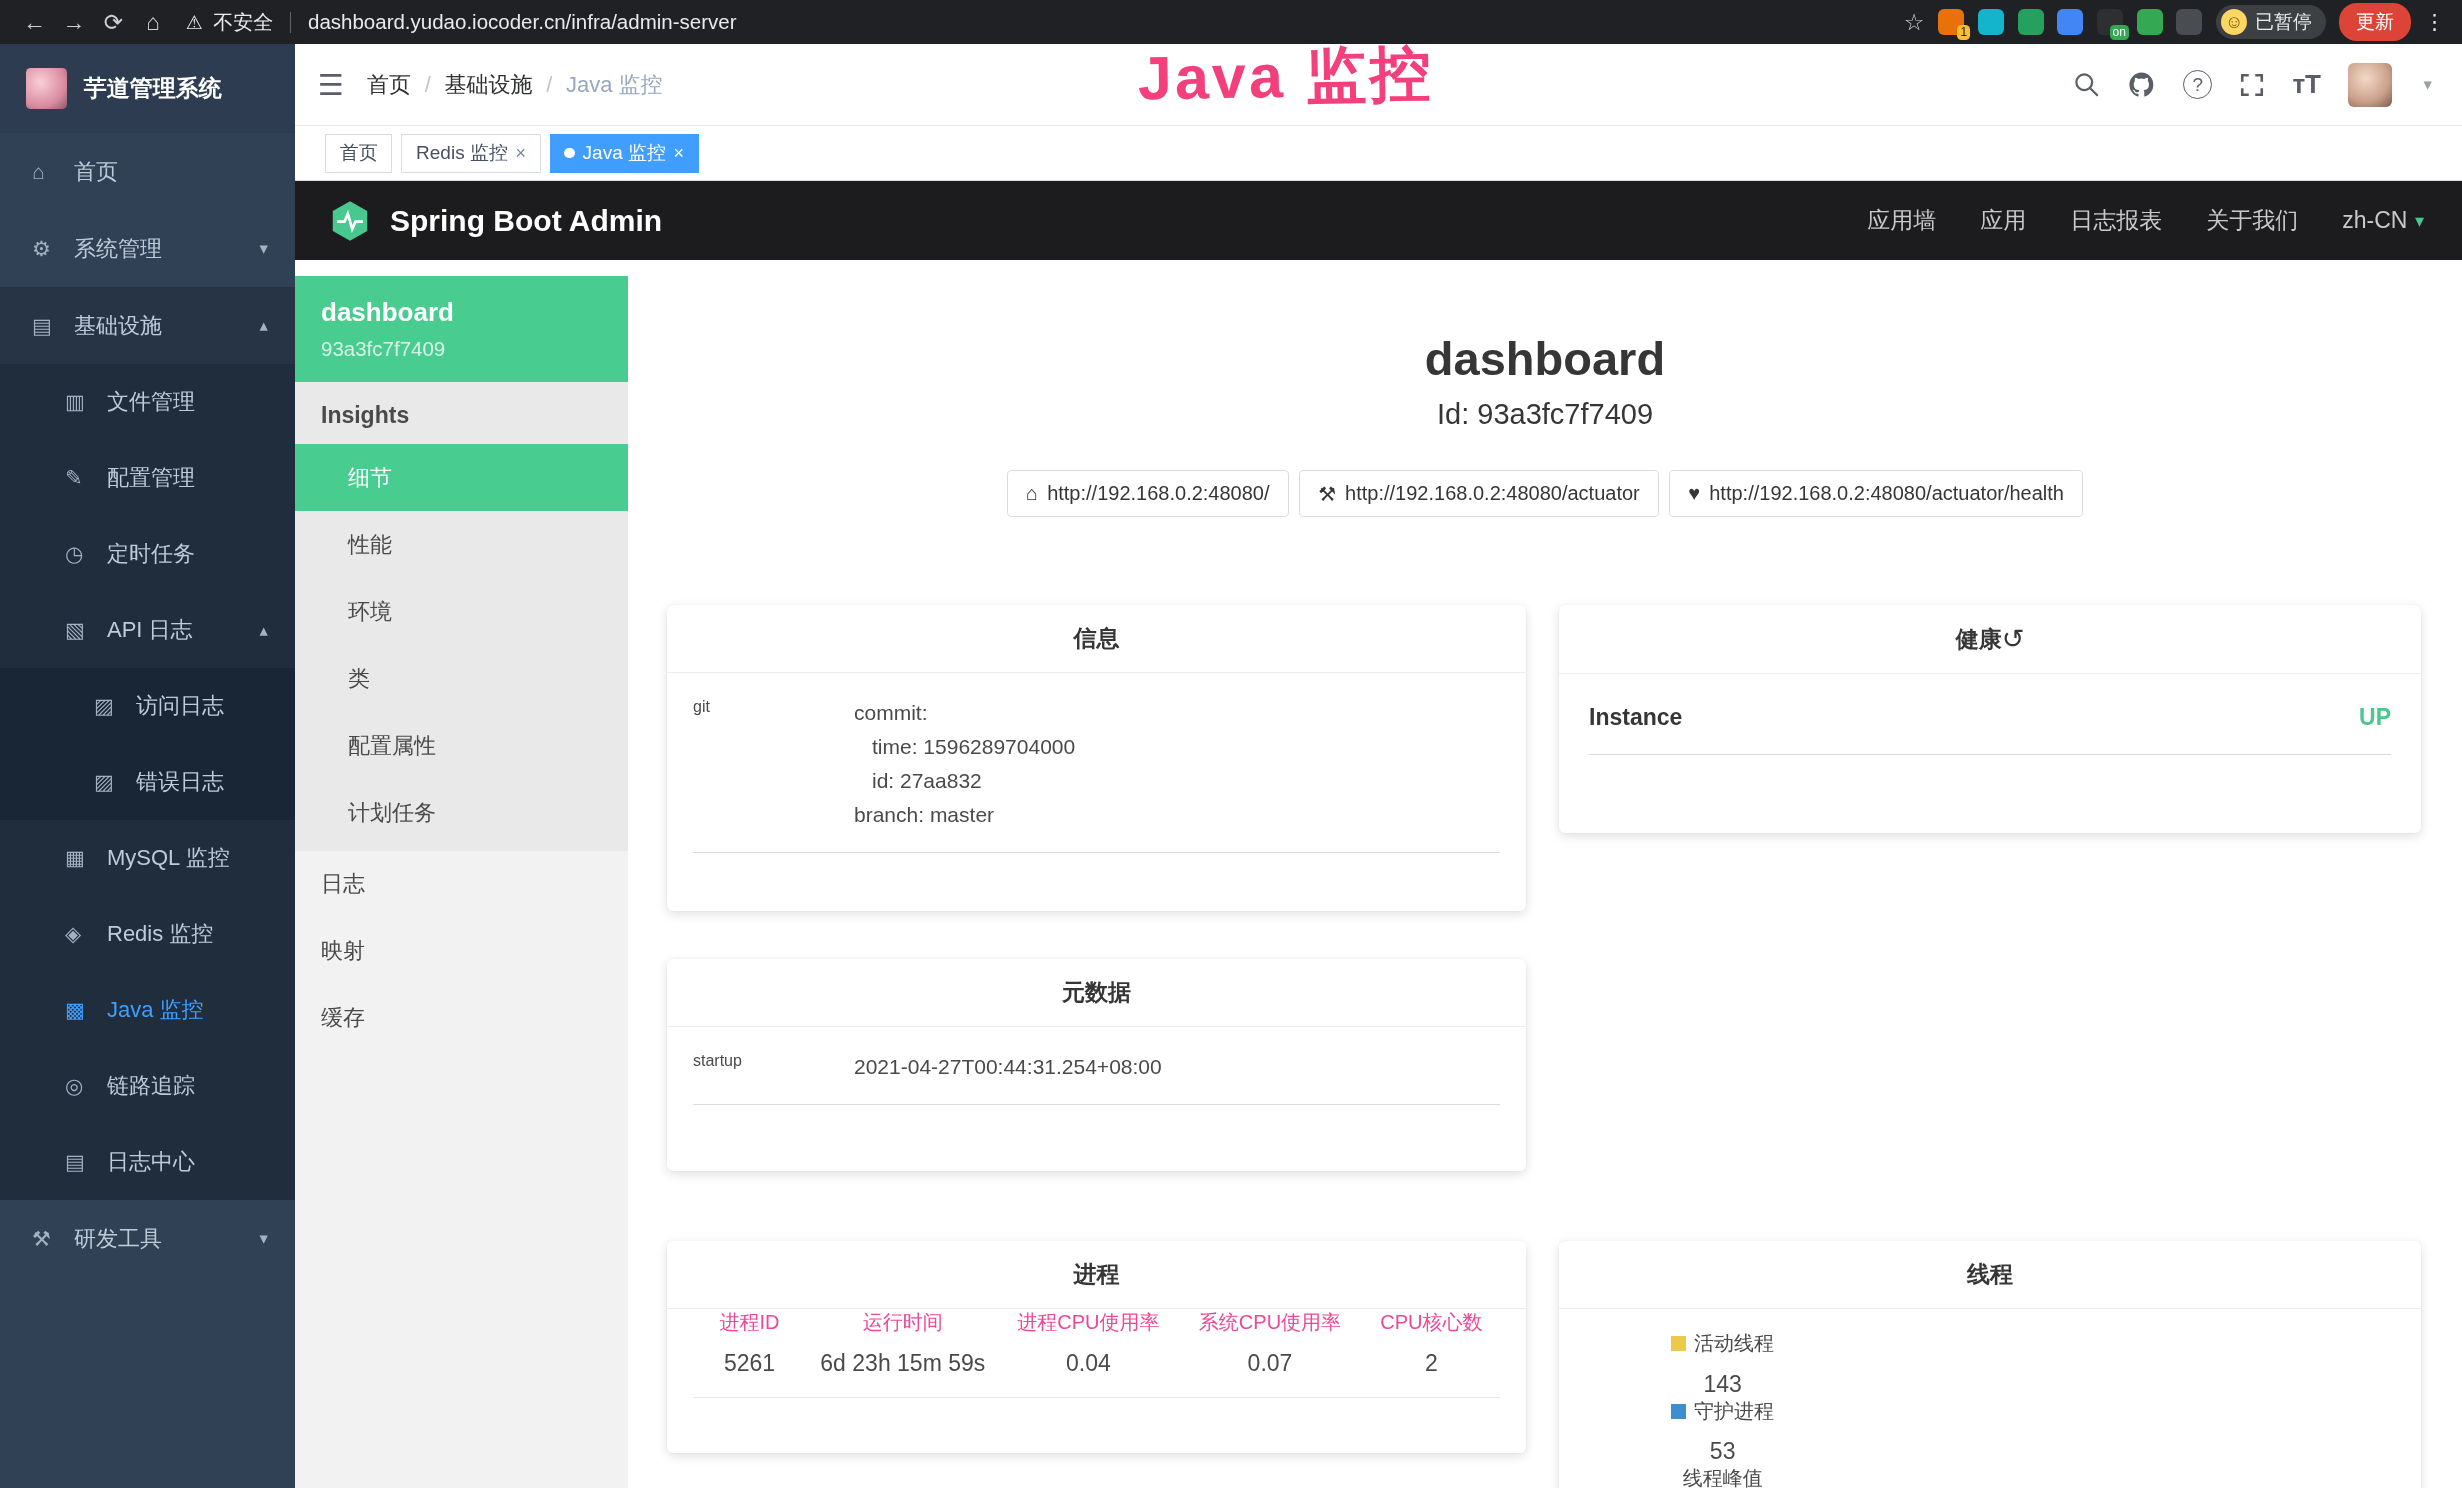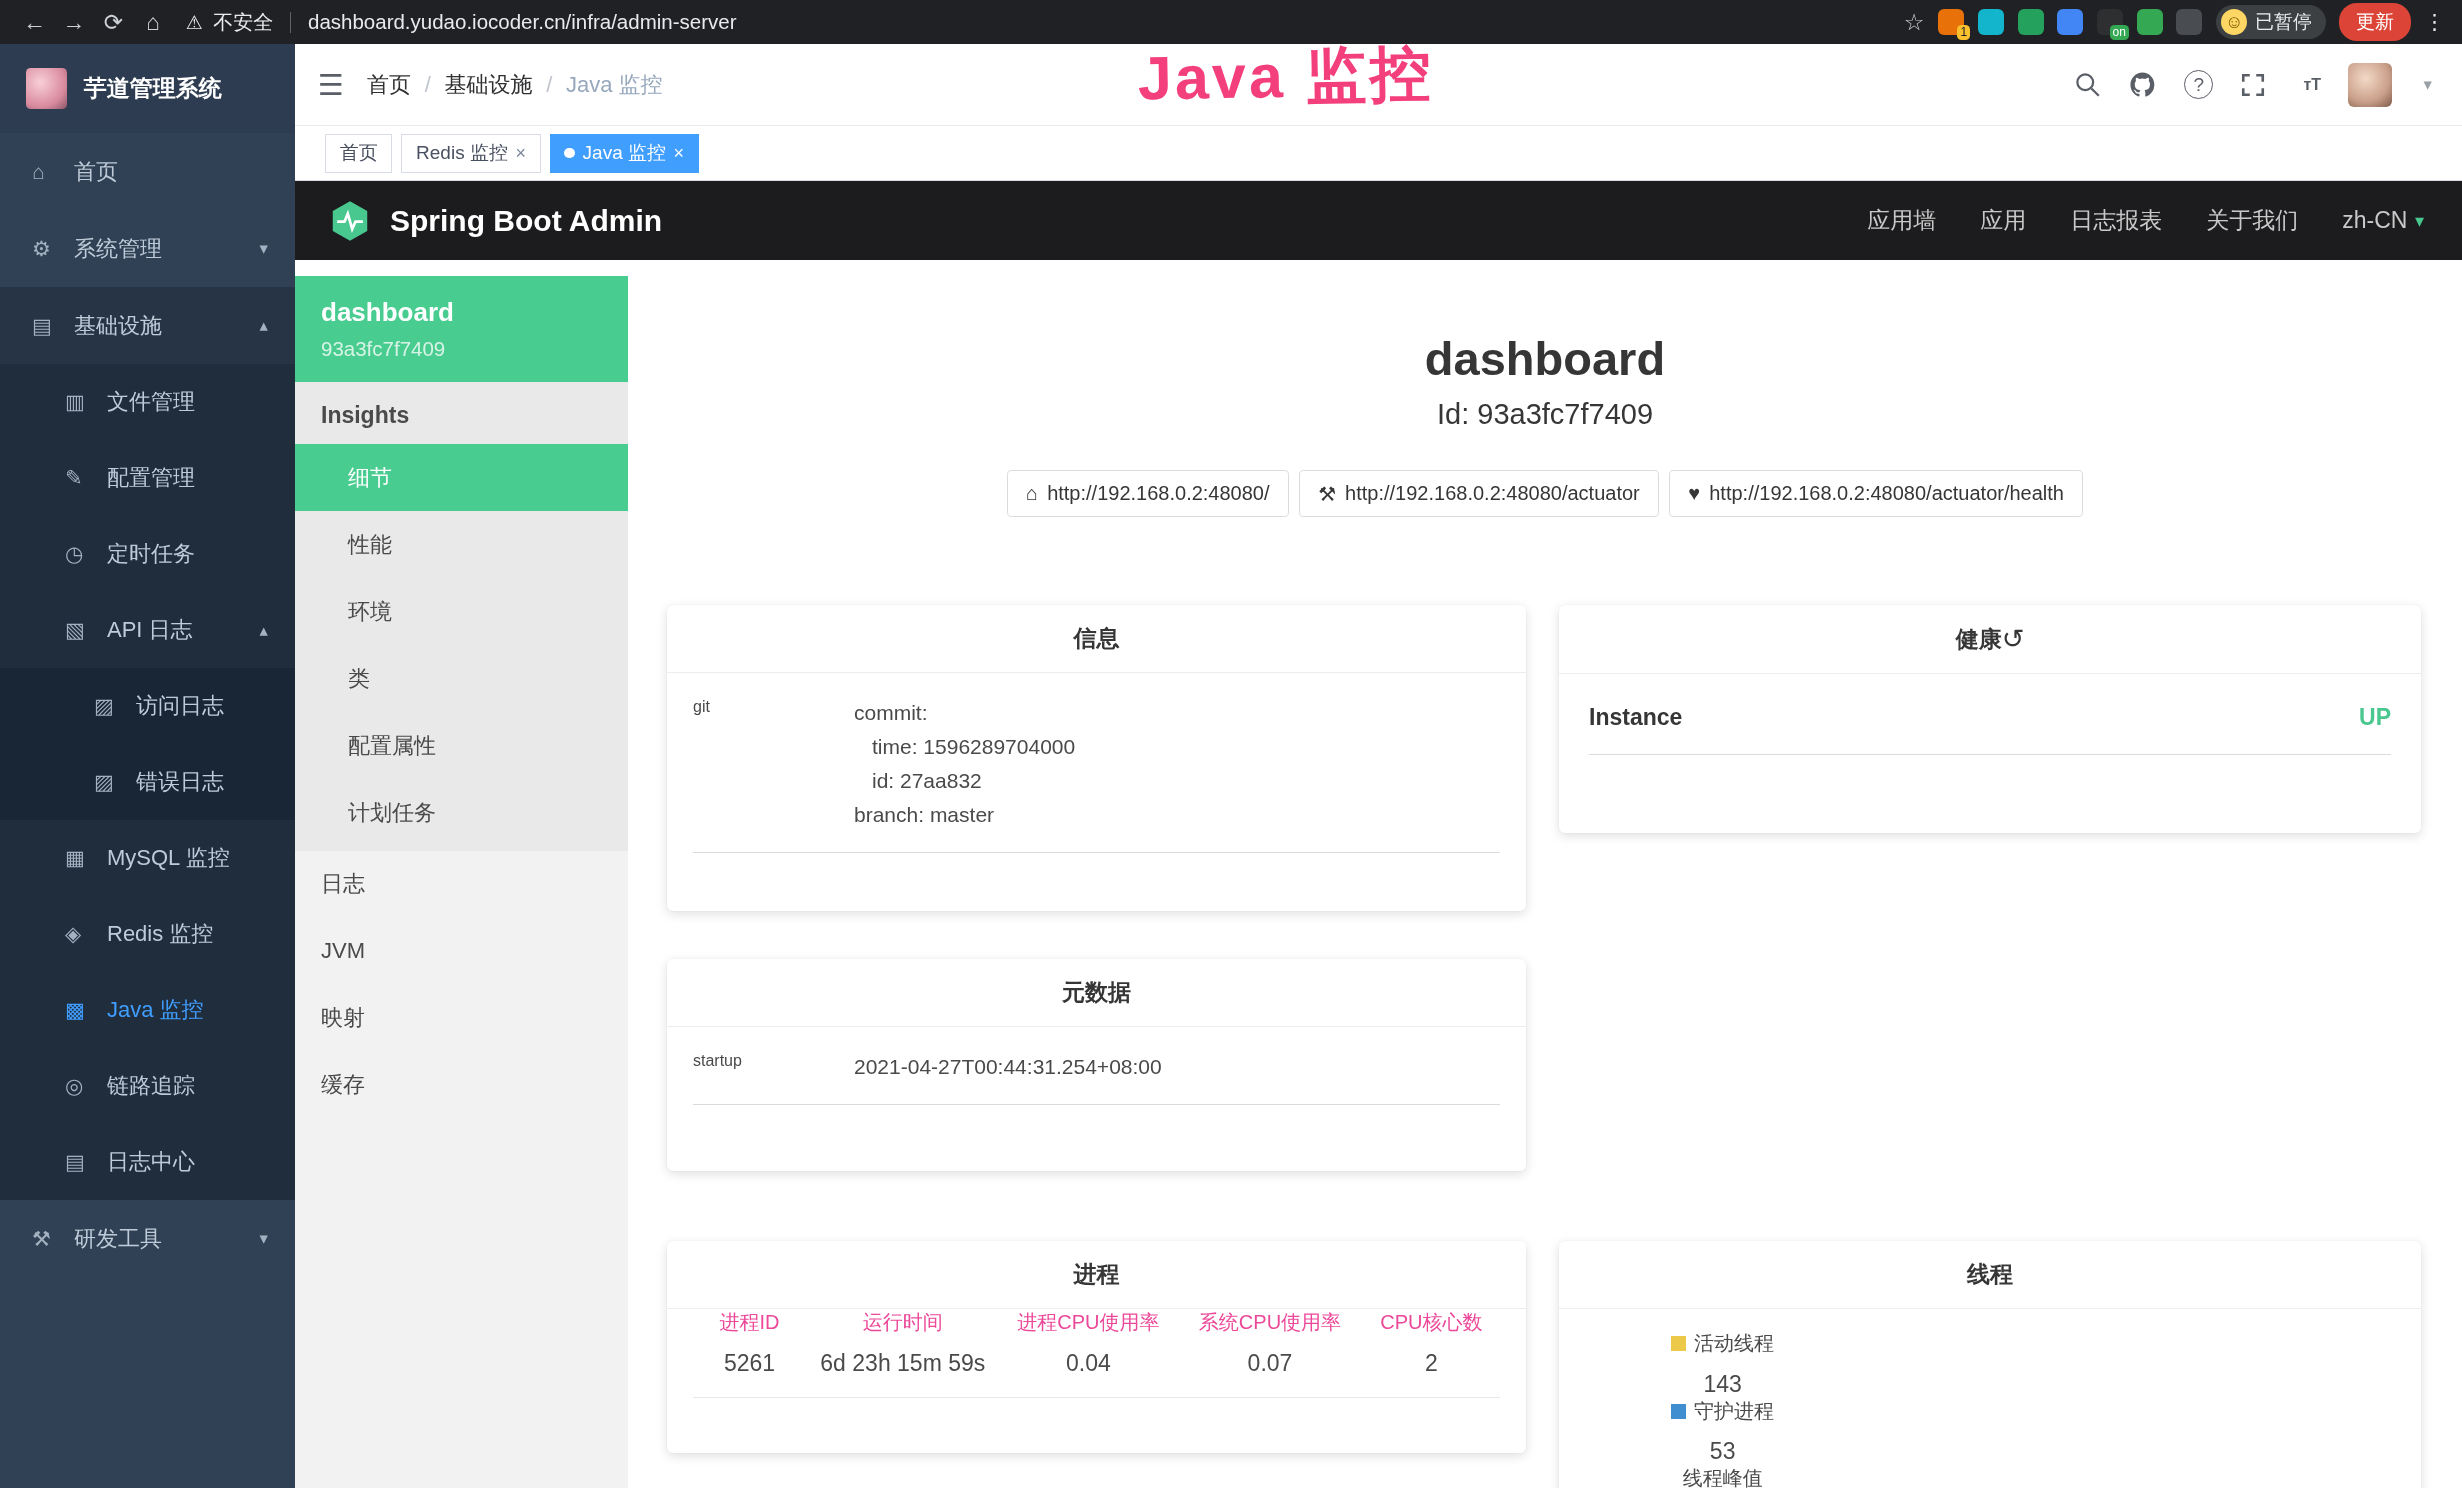--- a/index.html
+++ b/index.html
@@ -47,21 +47,21 @@
   
   .admin-header { height:82px; background:#fff; display:flex; align-items:center; padding:0 30px 0 23px; border-bottom:0.8px solid #ececec; flex-shrink:0; }
   .hamburger { font-size:29px; color:#5a5e66; margin-right:23px; cursor:pointer; }
   .breadcrumb { display:flex; align-items:center; gap:13.7px; font-size:22px; }
   .bc-link { color:#303133; cursor:pointer; }
   .bc-sep { color:#c0c4cc; }
   .bc-current { color:#97a8be; }
   .header-icons { margin-left:auto; display:flex; align-items:center; gap:27px; }
   .hicon { color:#5a5e66; cursor:pointer; display:flex; align-items:center; }
   .help-circle { width:29px; height:29px; border:1.5px solid #5a5e66; border-radius:50%; font-size:19px; display:flex; align-items:center; justify-content:center; color:#5a5e66; }
-  .fontsize { font-size:16px; font-weight:bold; color:#5a5e66;margin-left:10px; }
+  .fontsize { font-size:26px; font-weight:bold; color:#5a5e66; }
   .user-avatar { width:44px; height:44px; border-radius:6px; background:radial-gradient(circle at 40% 35%, #f3d9c8, #caa08a 60%, #7e5a4a); cursor:pointer; }
   .caret { color:#9aa0a6; font-size:16.7px; margin-left:4.6px; }
 
   
   .tags-bar { height:55px; background:#fff; border-bottom:0.8px solid #d8dce5; box-shadow:0 1.5px 4.6px rgba(0,0,0,.06); display:flex; align-items:center; padding:0 30px; gap:9px; flex-shrink:0; }
   .tag { height:39px; display:inline-flex; align-items:center; gap:7.6px; padding:0 13.7px; border:0.8px solid #d8dce5; background:#fff; color:#495060; font-size:19px; cursor:pointer; }
   .tag-close { font-size:18px; color:#7a8499; cursor:pointer; }
   .tag.active { background:#409eff; border-color:#409eff; color:#fff; }
   .tag.active .tag-close { color:#fff; }
   .tag-dot { width:10.6px; height:10.6px; border-radius:50%; background:#fff; }
@@ -322,21 +322,20 @@
             <div class="insights-block">
               <div class="section-label">Insights</div>
               <div class="sba-item active" style="background: rgb(73, 204, 144);">细节</div>
               <div class="sba-item">性能</div>
               <div class="sba-item">环境</div>
               <div class="sba-item">类</div>
               <div class="sba-item">配置属性</div>
               <div class="sba-item">计划任务</div>
             </div>
             <div class="sba-item">日志</div>
-            <div class="sba-item">JVM</div>
             <div class="sba-item">映射</div>
             <div class="sba-item">缓存</div>
           </aside>
 
           <main class="sba-main">
             <h1 class="page-title">dashboard</h1>
             <div class="page-sub">Id: 93a3fc7f7409</div>
 
             <div class="links">
               <span class="link-btn">

